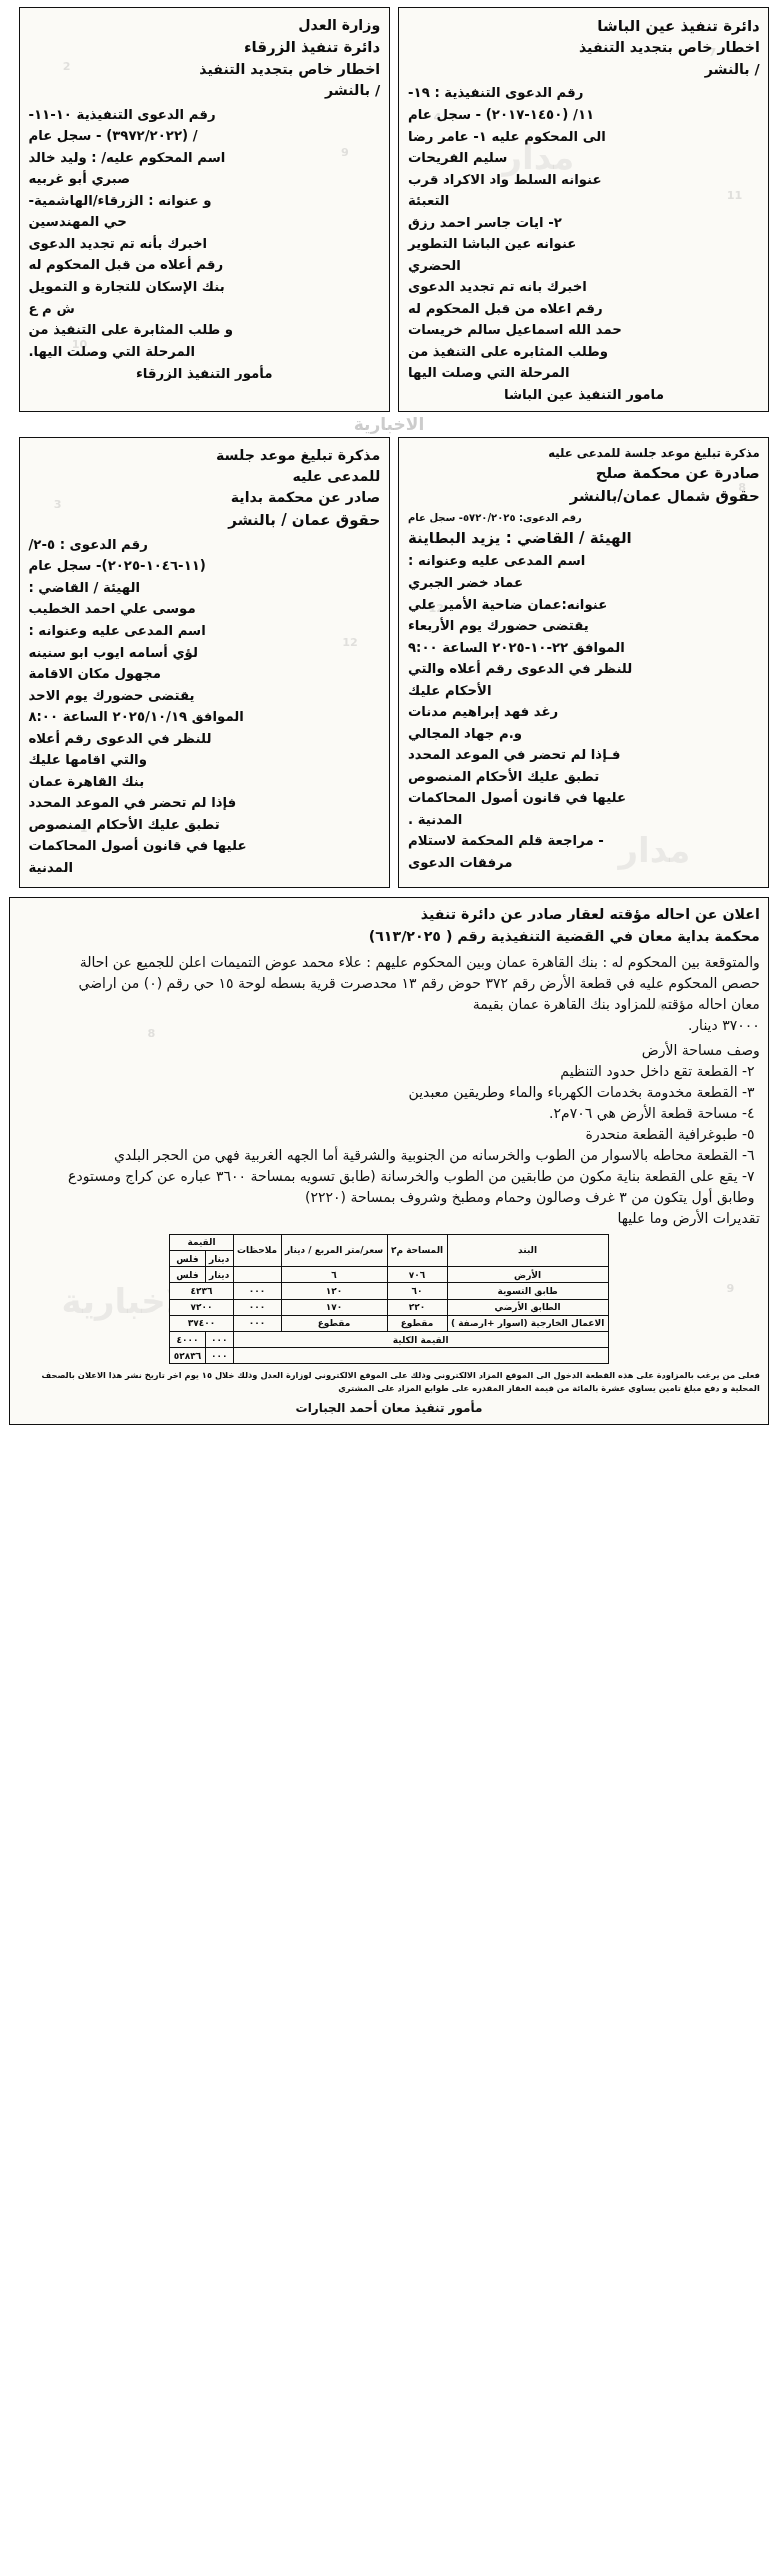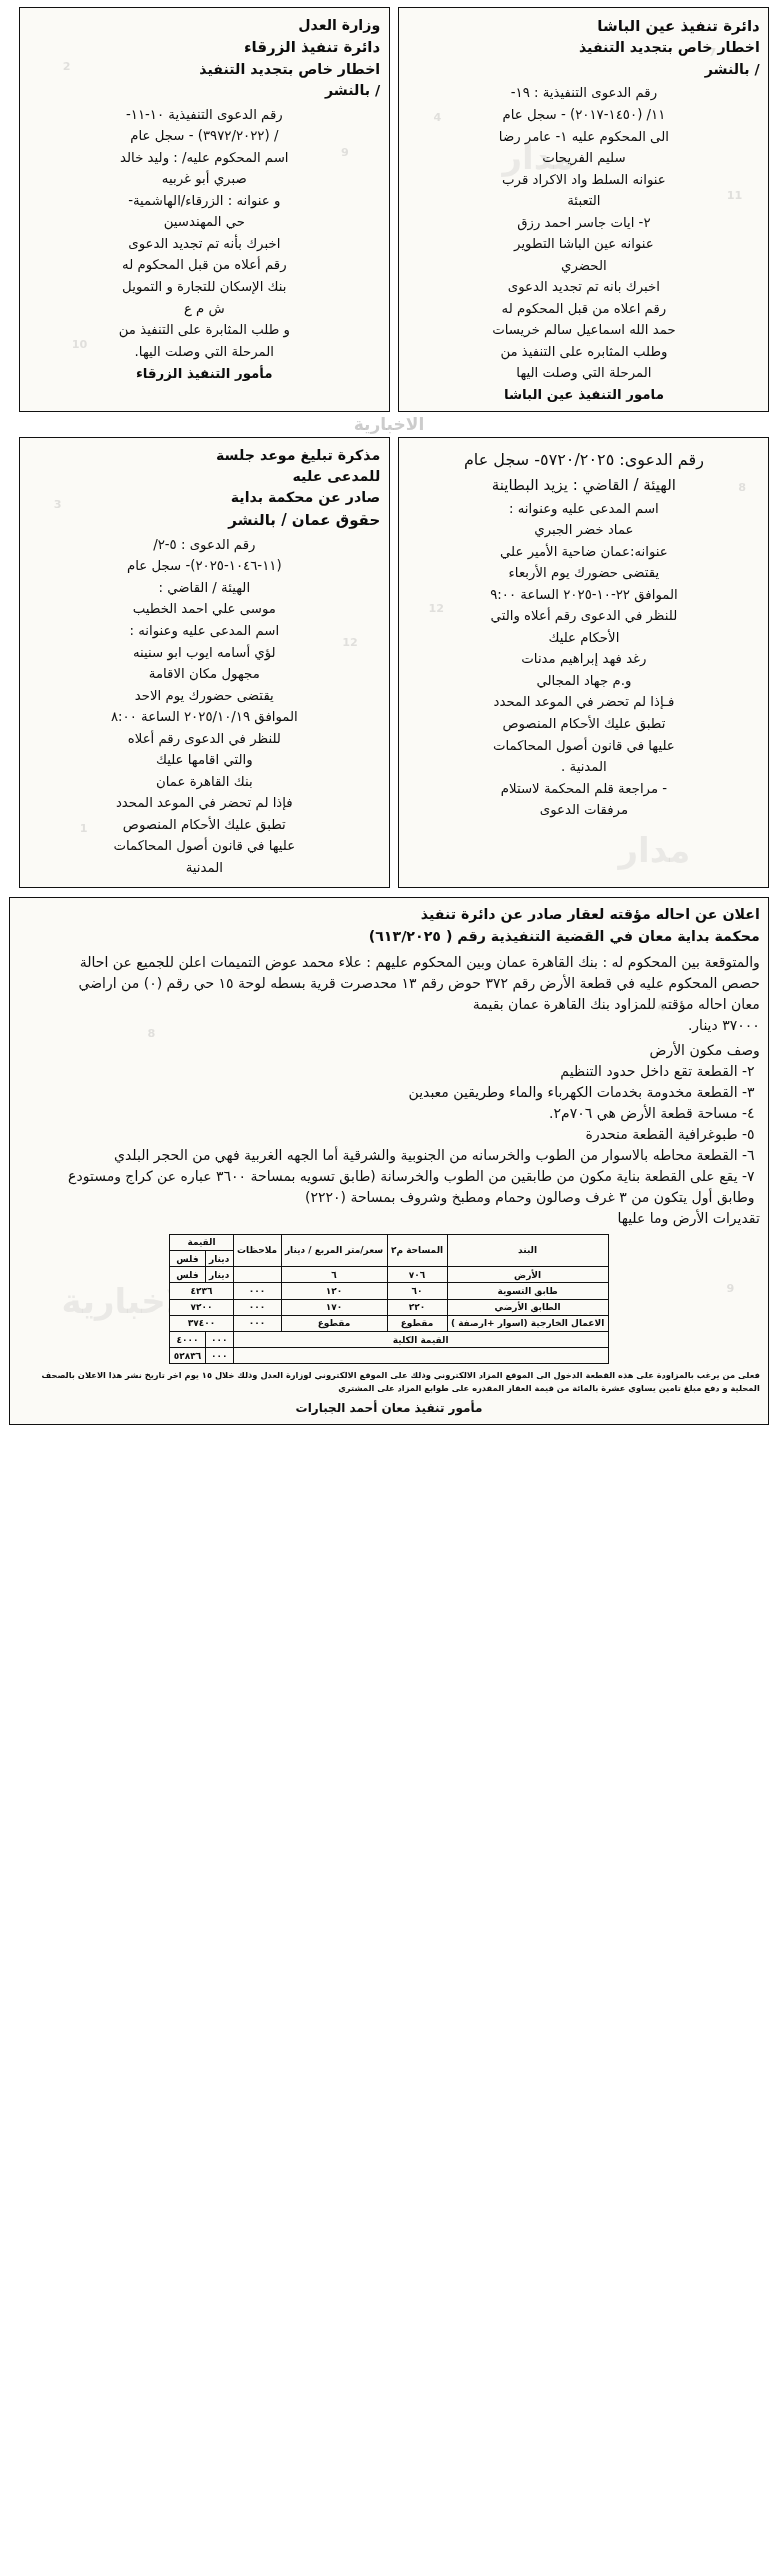--- a/index.html
+++ b/index.html
@@ -26,22 +26,22 @@
 
   .hdr { text-align:right; font-weight:bold; line-height:1.5; }
   .hdr .l { display:block; }
   .t1 { font-size: 14.2px; }
   .t2 { font-size: 15px; }
   .body-lines { margin-top: 2.6px; }
   .body-lines .l {
     display:block;
     font-size: 13.3px;
     line-height: 1.62;
-    font-weight: normal;
-    text-align: center;
+    font-weight: bold;
+    text-align: left;
   }
   .sig { display:block; text-align:center; font-weight:bold; font-size:13.4px; margin-top:3.4px; }
 
   
   .ghost {
     position:absolute; color:rgba(90,90,90,0.16); font-weight:bold;
     pointer-events:none; user-select:none; z-index:0;
   }
   .ghost.num { font-size: 11.2px; }
   .ghost.big { font-size: 34px; letter-spacing: 3.4px; color:rgba(120,120,120,0.13); }
@@ -134,22 +134,27 @@
 
   <div class="stamp-band">الاخبارية</div>
 
   <div class="grid">
 
     <div class="box half">
       <span class="ghost num" style="top:43px; right:22.4px;">8</span>
       <span class="ghost num" style="top:164px; left:29px;">12</span>
       <span class="ghost big" style="bottom:17px; right:78px;">مدار</span>
 
+      <div class="hdr">
+        <span class="l" style="font-size:11.7px">مذكرة تبليغ موعد جلسة للمدعى عليه</span>
+        <span class="l t2">صادرة عن محكمة صلح</span>
+        <span class="l t2">حقوق شمال عمان/بالنشر</span>
+      </div>
       <div class="body-lines">
-        <span class="l" style="font-size:16px">رقم الدعوى: ٥٧٢٠/٢٠٢٥- سجل عام</span>
+        <span class="l" style="font-size:10px">رقم الدعوى: ٥٧٢٠/٢٠٢٥- سجل عام</span>
         <span class="l" style="font-size:15px">الهيئة / القاضي : يزيد البطاينة</span>
         <span class="l">اسم المدعى عليه وعنوانه :</span>
         <span class="l">عماد خضر الجبري</span>
         <span class="l">عنوانه:عمان ضاحية الأمير علي</span>
         <span class="l">يقتضى حضورك يوم الأربعاء</span>
         <span class="l">الموافق ٢٢-١٠-٢٠٢٥ الساعة ٩:٠٠</span>
         <span class="l">للنظر في الدعوى رقم أعلاه والتي</span>
         <span class="l">الأحكام عليك</span>
         <span class="l">رغد فهد إبراهيم مدنات</span>
         <span class="l">و.م جهاد المجالي</span>
@@ -208,21 +213,21 @@
     </div>
 
     <div class="small" style="margin-top:5.2px">
       <span class="l">والمتوقعة بين المحكوم له : بنك القاهرة عمان وبين المحكوم عليهم : علاء محمد عوض التميمات اعلن للجميع عن احالة</span>
       <span class="l">حصص المحكوم عليه في قطعة الأرض رقم ٣٧٢ حوض رقم ١٣ محدصرت قرية بسطه لوحة ١٥ حي رقم (٠) من اراضي</span>
       <span class="l">معان احاله مؤقته للمزاود بنك القاهرة عمان بقيمة</span>
       <span class="l">٣٧٠٠٠ دينار.</span>
     </div>
 
     <div class="small" style="margin-top:3.4px">
-      <span class="l">وصف مكون الأرض</span>
+      <span class="l">وصف مساحة الأرض</span>
       <span class="l ind">٢- القطعة تقع داخل حدود التنظيم</span>
       <span class="l ind">٣- القطعة مخدومة بخدمات الكهرباء والماء وطريقين معبدين</span>
       <span class="l ind">٤- مساحة قطعة الأرض هي ٧٠٦م٢.</span>
       <span class="l ind">٥- طبوغرافية القطعة منحدرة</span>
       <span class="l ind">٦- القطعة محاطه بالاسوار من الطوب والخرسانه من الجنوبية والشرقية أما الجهه الغربية فهي من الحجر البلدي</span>
       <span class="l ind">٧- يقع على القطعة بناية مكون من طابقين من الطوب والخرسانة (طابق تسويه بمساحة ٣٦٠٠ عباره عن كراج ومستودع</span>
       <span class="l ind">وطابق أول يتكون من ٣ غرف وصالون وحمام ومطبخ وشروف بمساحة (٢٢٢٠)</span>
       <span class="l">تقديرات الأرض وما عليها</span>
     </div>
 

